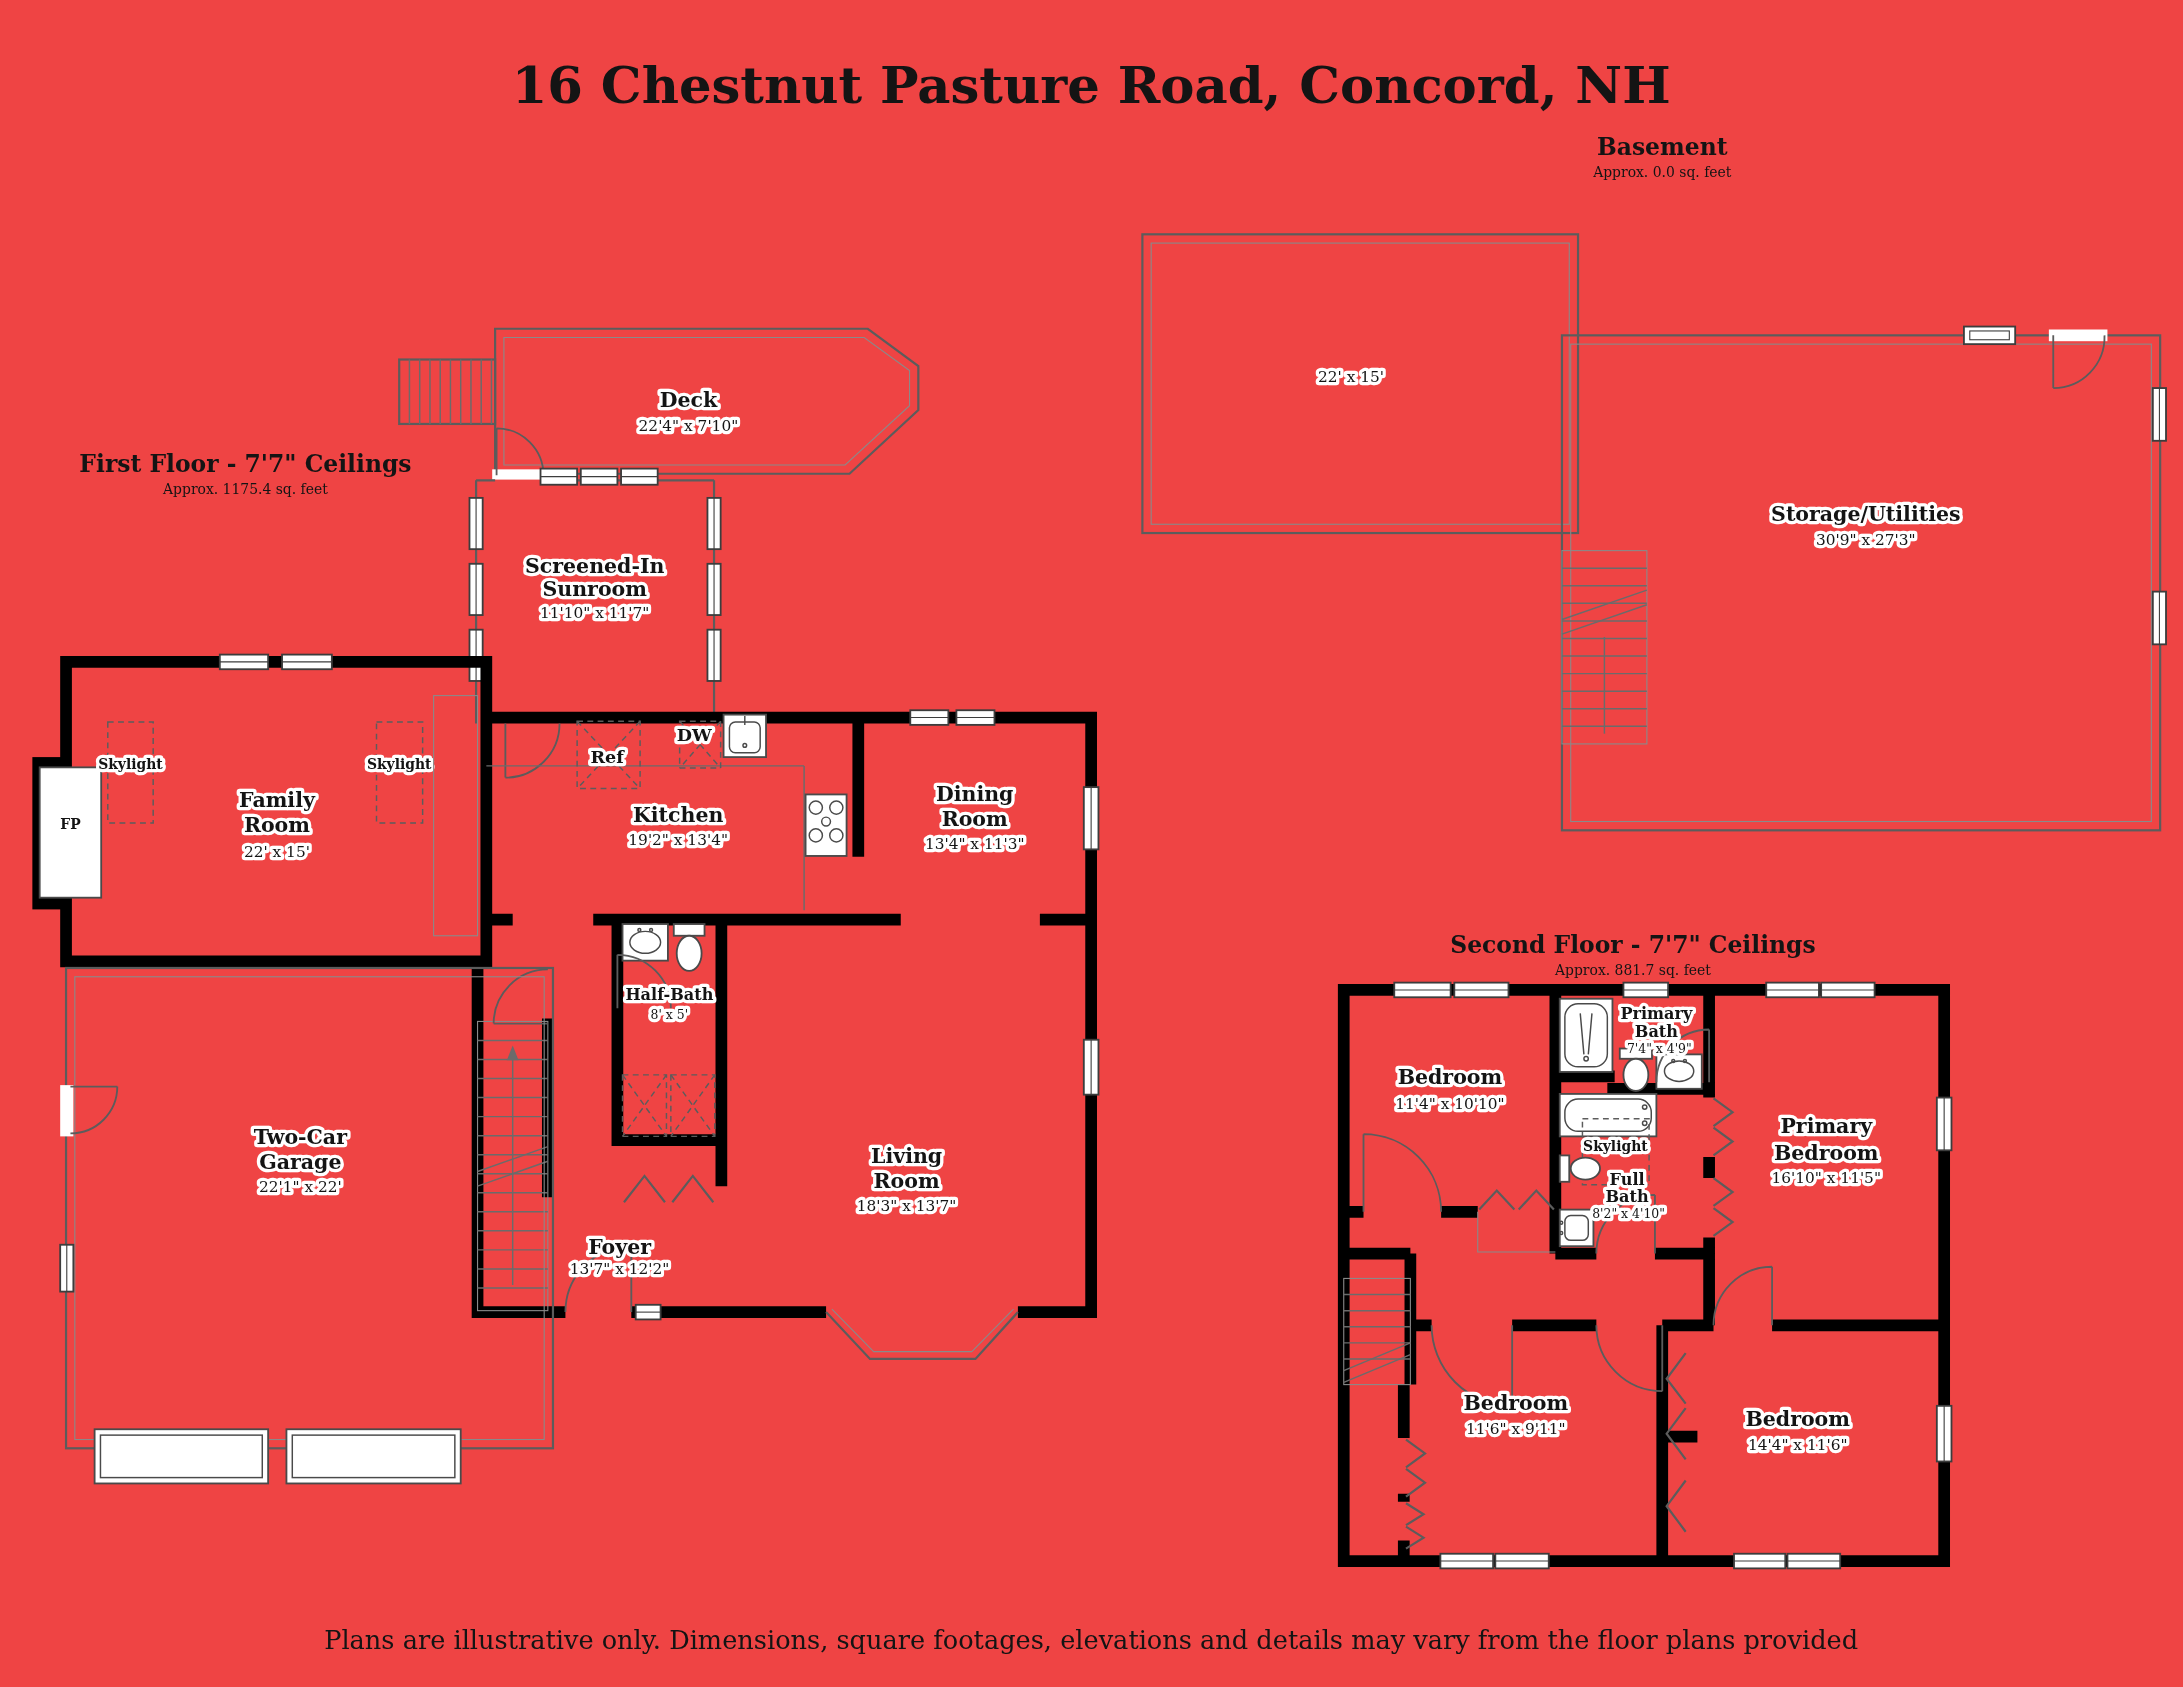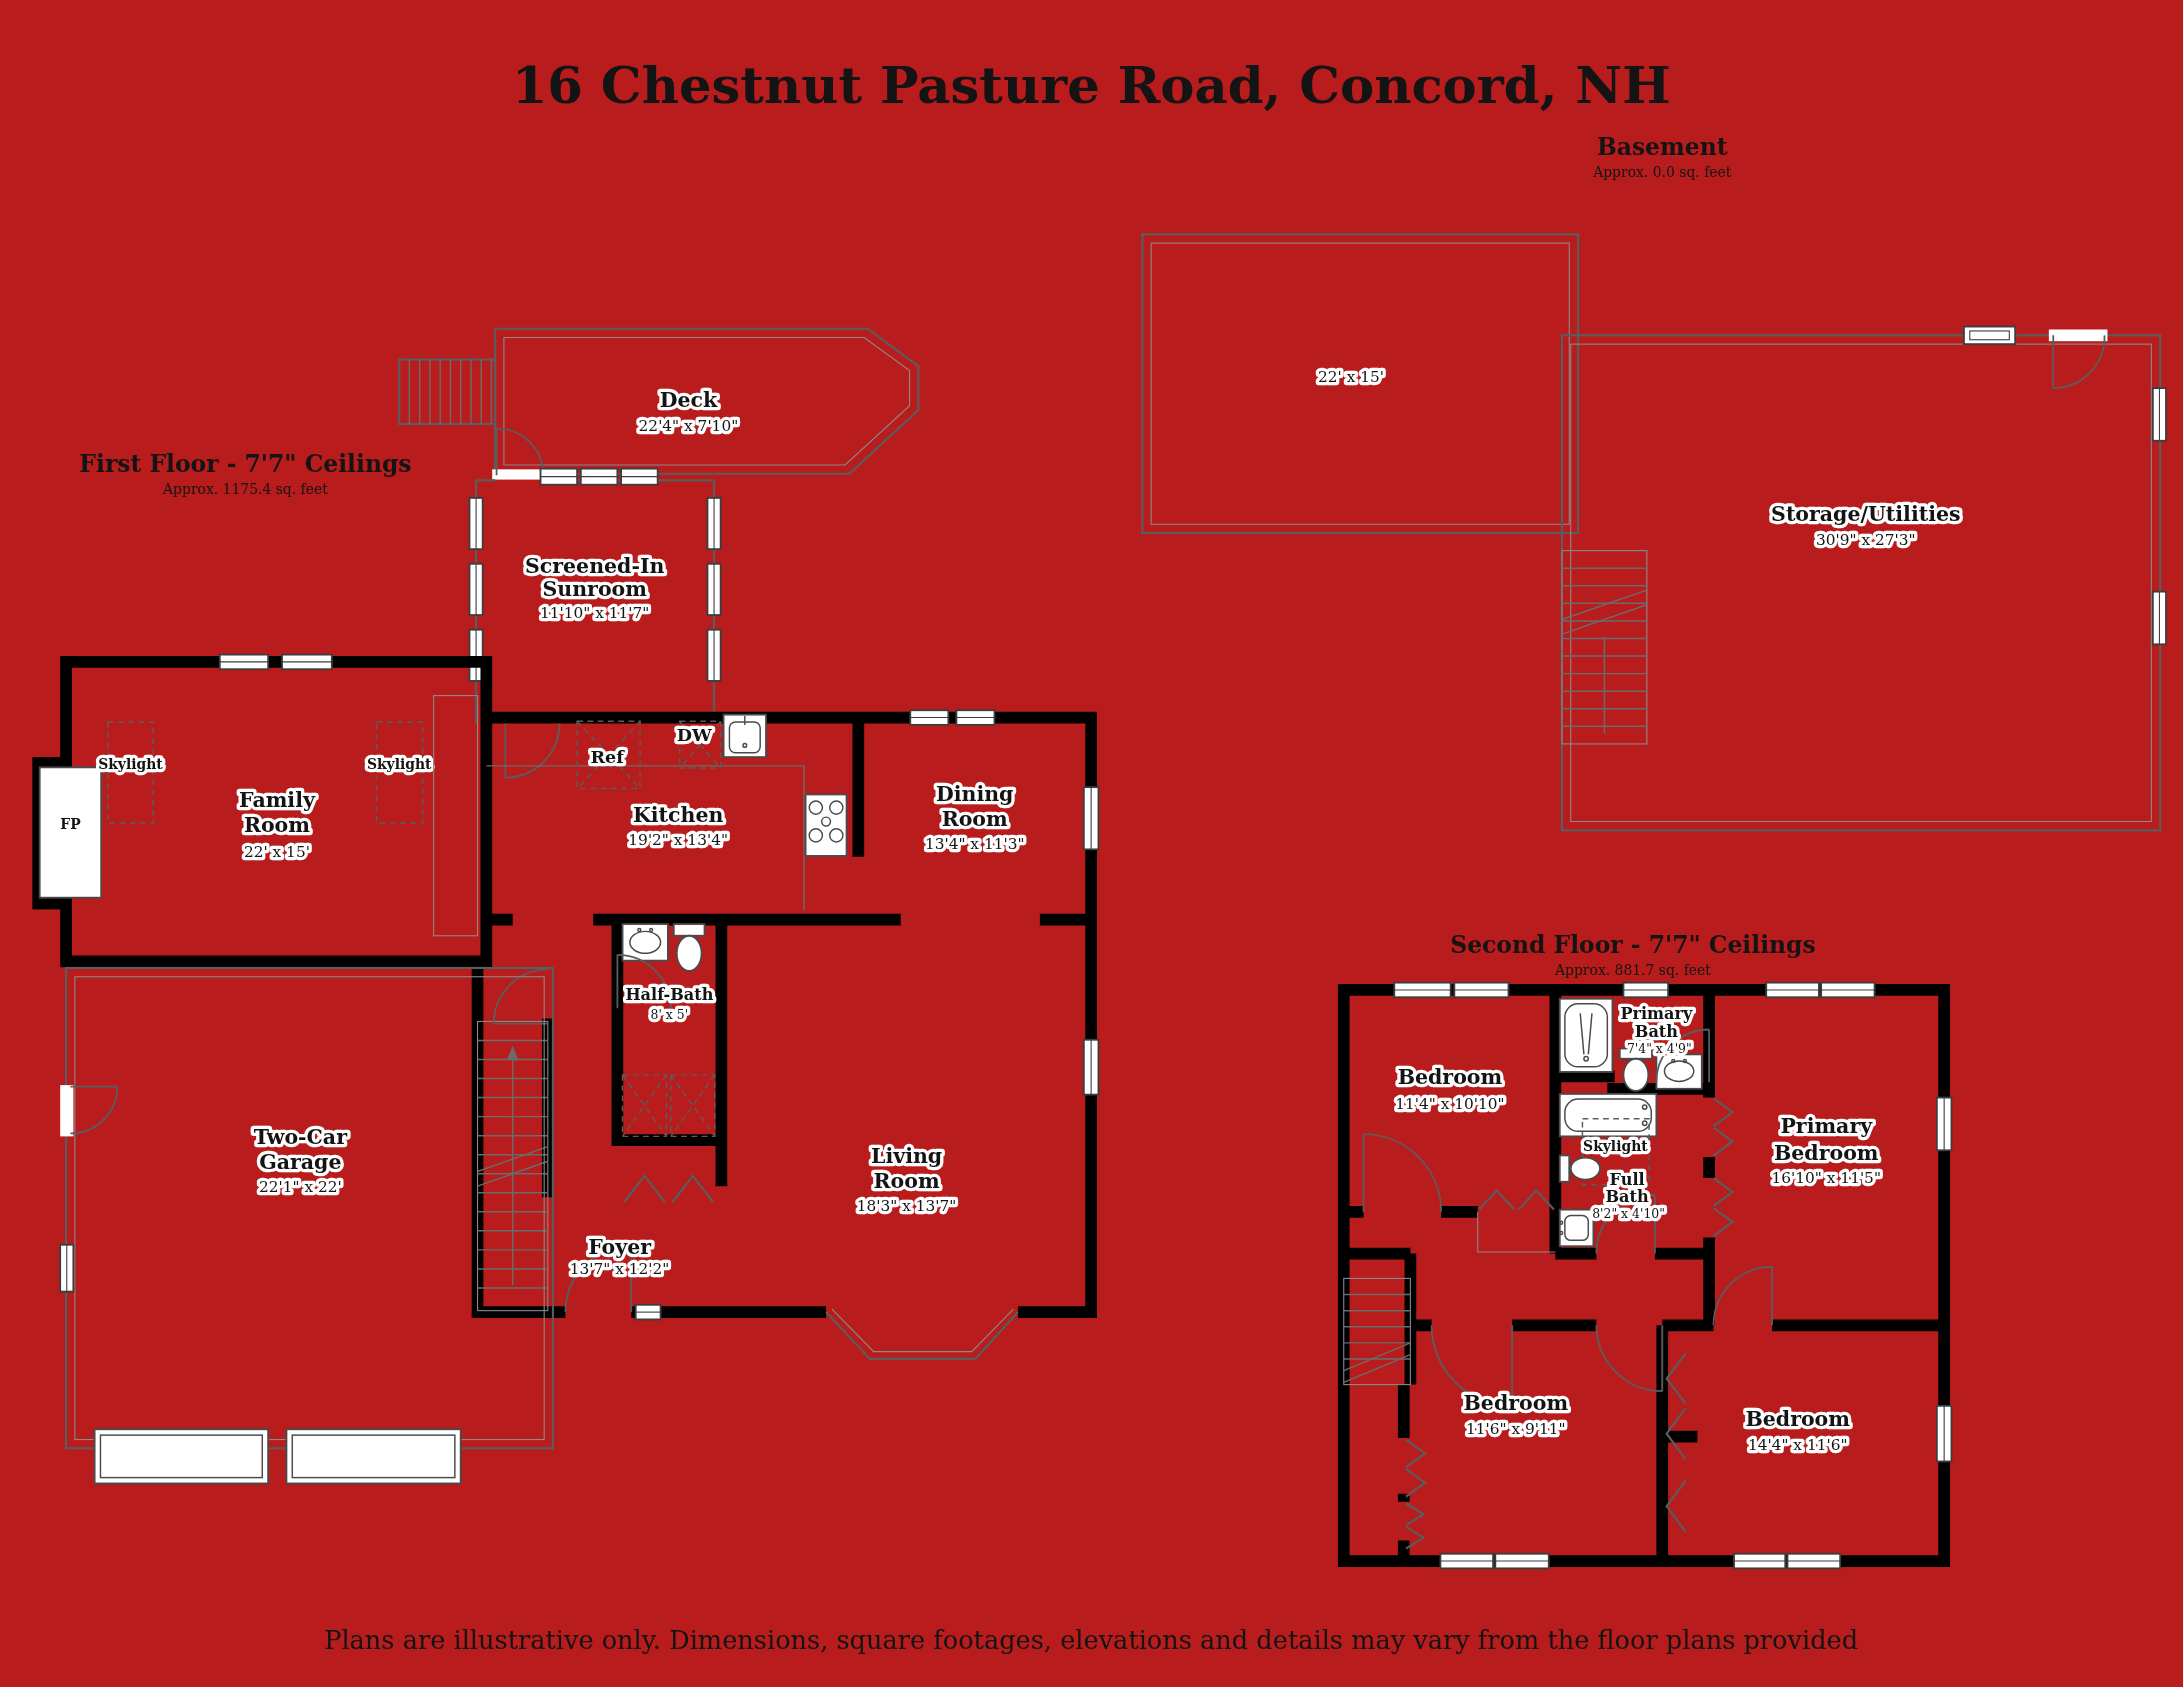--- a/index.html
+++ b/index.html
@@ -1,16 +1,16 @@
 <!DOCTYPE html>
 <html style="font-size:11.7px"><head>
 <meta charset="utf-8">
 <style>
   html,body{margin:0;padding:0;background:#ffffff;}
-  .page{position:relative;width:2183px;height:1687px;background:#b91c1c;overflow:hidden;}
+  .page{position:relative;width:2183px;height:1687px;background:#ef4444;overflow:hidden;}
   svg{position:absolute;inset:0;width:100%;height:100%;}
   
   .wall{stroke:#000;stroke-width:16;fill:none;}
   .thin{stroke:#5c5c5c;stroke-width:3;fill:none;}
   .thin2{stroke:#8a8a8a;stroke-width:1.5;fill:none;}
   .step{stroke:#6b6b6b;stroke-width:2;fill:none;}
   .door{stroke:#5c5c5c;stroke-width:2.5;fill:none;}
   .chev{stroke:#5c5c5c;stroke-width:3;fill:none;}
   .dash{stroke:#5c5c5c;stroke-width:2;fill:none;stroke-dasharray:8 6;}
   .fix{fill:#ffffff;stroke:#4a4a4a;stroke-width:2.5;}

